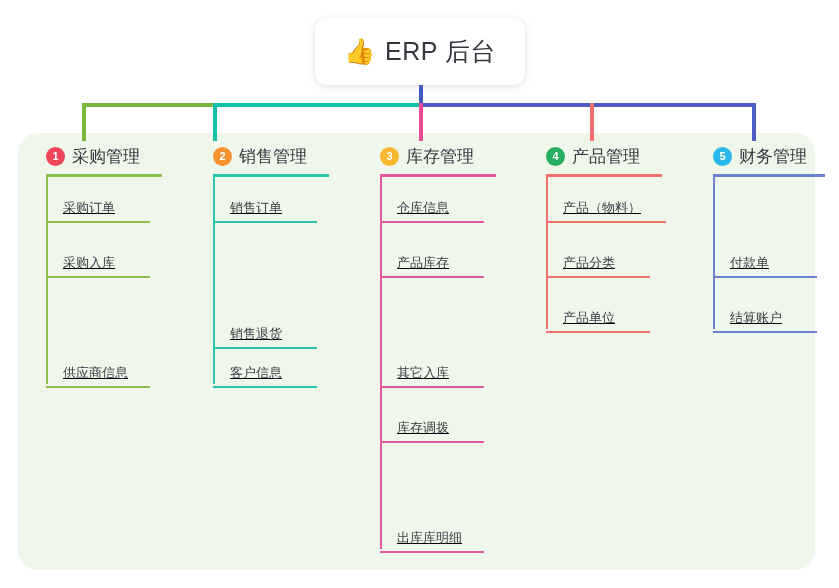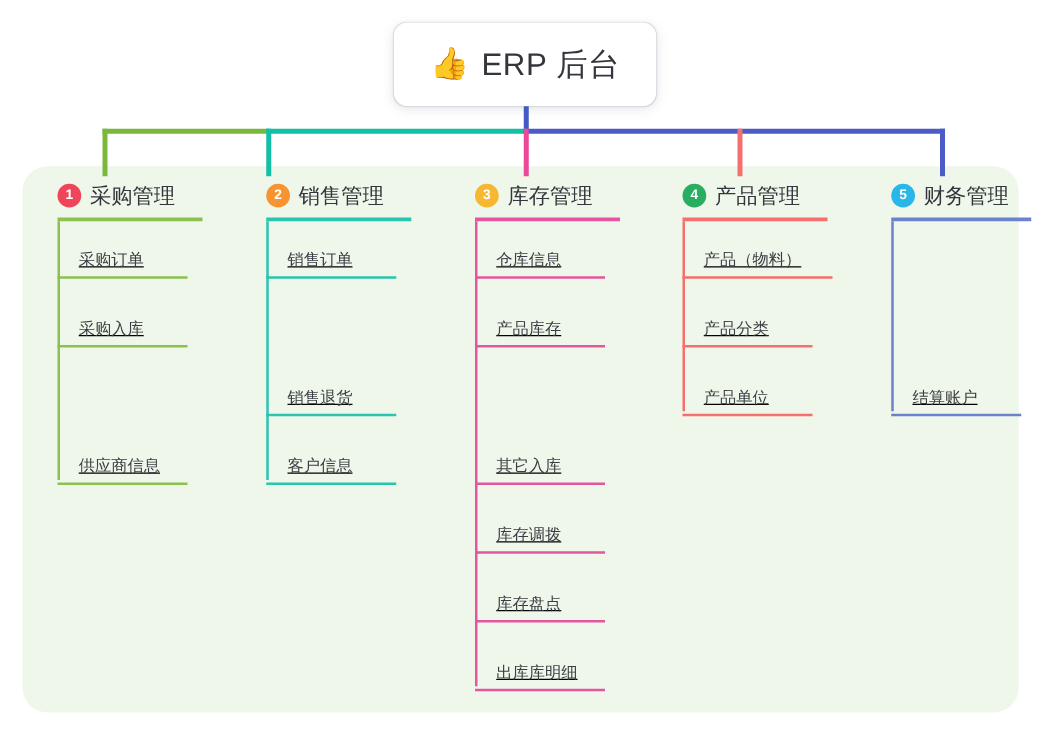--- a/index.html
+++ b/index.html
@@ -199,21 +199,21 @@
       <div class="col-head">
         <span class="badge" style="background: rgb(247, 148, 49);">2</span>
         <span class="col-title">销售管理</span>
       </div>
       <div class="head-rule" style="width: 116px; background: rgb(43, 196, 176);"></div>
       <div class="spine" style="height: 207px; background: rgb(43, 196, 176);"></div>
       <div class="leaf" style="top: 58px;">
         <div class="leaf-label">销售订单</div>
         <div class="leaf-rule" style="background: rgb(43, 196, 176);"></div>
       </div>
-      <div class="leaf" style="top: 168px;">
+      <div class="leaf" style="top: 184px;">
         <div class="leaf-label">销售退货</div>
         <div class="leaf-rule" style="background: rgb(43, 196, 176);"></div>
       </div>
       <div class="leaf" style="top: 223px;">
         <div class="leaf-label">客户信息</div>
         <div class="leaf-rule" style="background: rgb(43, 196, 176);"></div>
       </div>
     </div>
     <div class="column" style="left: 364px;">
       <div class="col-head">
@@ -229,24 +229,20 @@
       <div class="leaf" style="top: 113px;">
         <div class="leaf-label">产品库存</div>
         <div class="leaf-rule" style="background: rgb(228, 86, 159);"></div>
       </div>
       <div class="leaf" style="top: 223px;">
         <div class="leaf-label">其它入库</div>
         <div class="leaf-rule" style="background: rgb(228, 86, 159);"></div>
       </div>
       <div class="leaf" style="top: 278px;">
         <div class="leaf-label">库存调拨</div>
-        <div class="leaf-rule" style="background: rgb(228, 86, 159);"></div>
-      </div>
-      <div class="leaf" style="top: 333px;">
-        <div class="leaf-label">库存盘点</div>
         <div class="leaf-rule" style="background: rgb(228, 86, 159);"></div>
       </div>
       <div class="leaf" style="top: 388px;">
         <div class="leaf-label">出库库明细</div>
         <div class="leaf-rule" style="background: rgb(228, 86, 159);"></div>
       </div>
     </div>
     <div class="column" style="left: 530px;">
       <div class="col-head">
         <span class="badge" style="background: rgb(39, 174, 96);">4</span>
@@ -267,18 +263,22 @@
         <div class="leaf-rule" style="background: rgb(244, 112, 110);"></div>
       </div>
     </div>
     <div class="column" style="left: 697px;">
       <div class="col-head">
         <span class="badge" style="background: rgb(41, 182, 232);">5</span>
         <span class="col-title">财务管理</span>
       </div>
       <div class="head-rule" style="width: 112px; background: rgb(107, 130, 207);"></div>
       <div class="spine" style="height: 152px; background: rgb(107, 130, 207);"></div>
+      <div class="leaf" style="top: 113px;">
+        <div class="leaf-label">付款单</div>
+        <div class="leaf-rule" style="background: rgb(107, 130, 207);"></div>
+      </div>
       <div class="leaf" style="top: 168px;">
         <div class="leaf-label">结算账户</div>
         <div class="leaf-rule" style="background: rgb(107, 130, 207);"></div>
       </div>
     </div>
   </div>
 
 </body></html>

